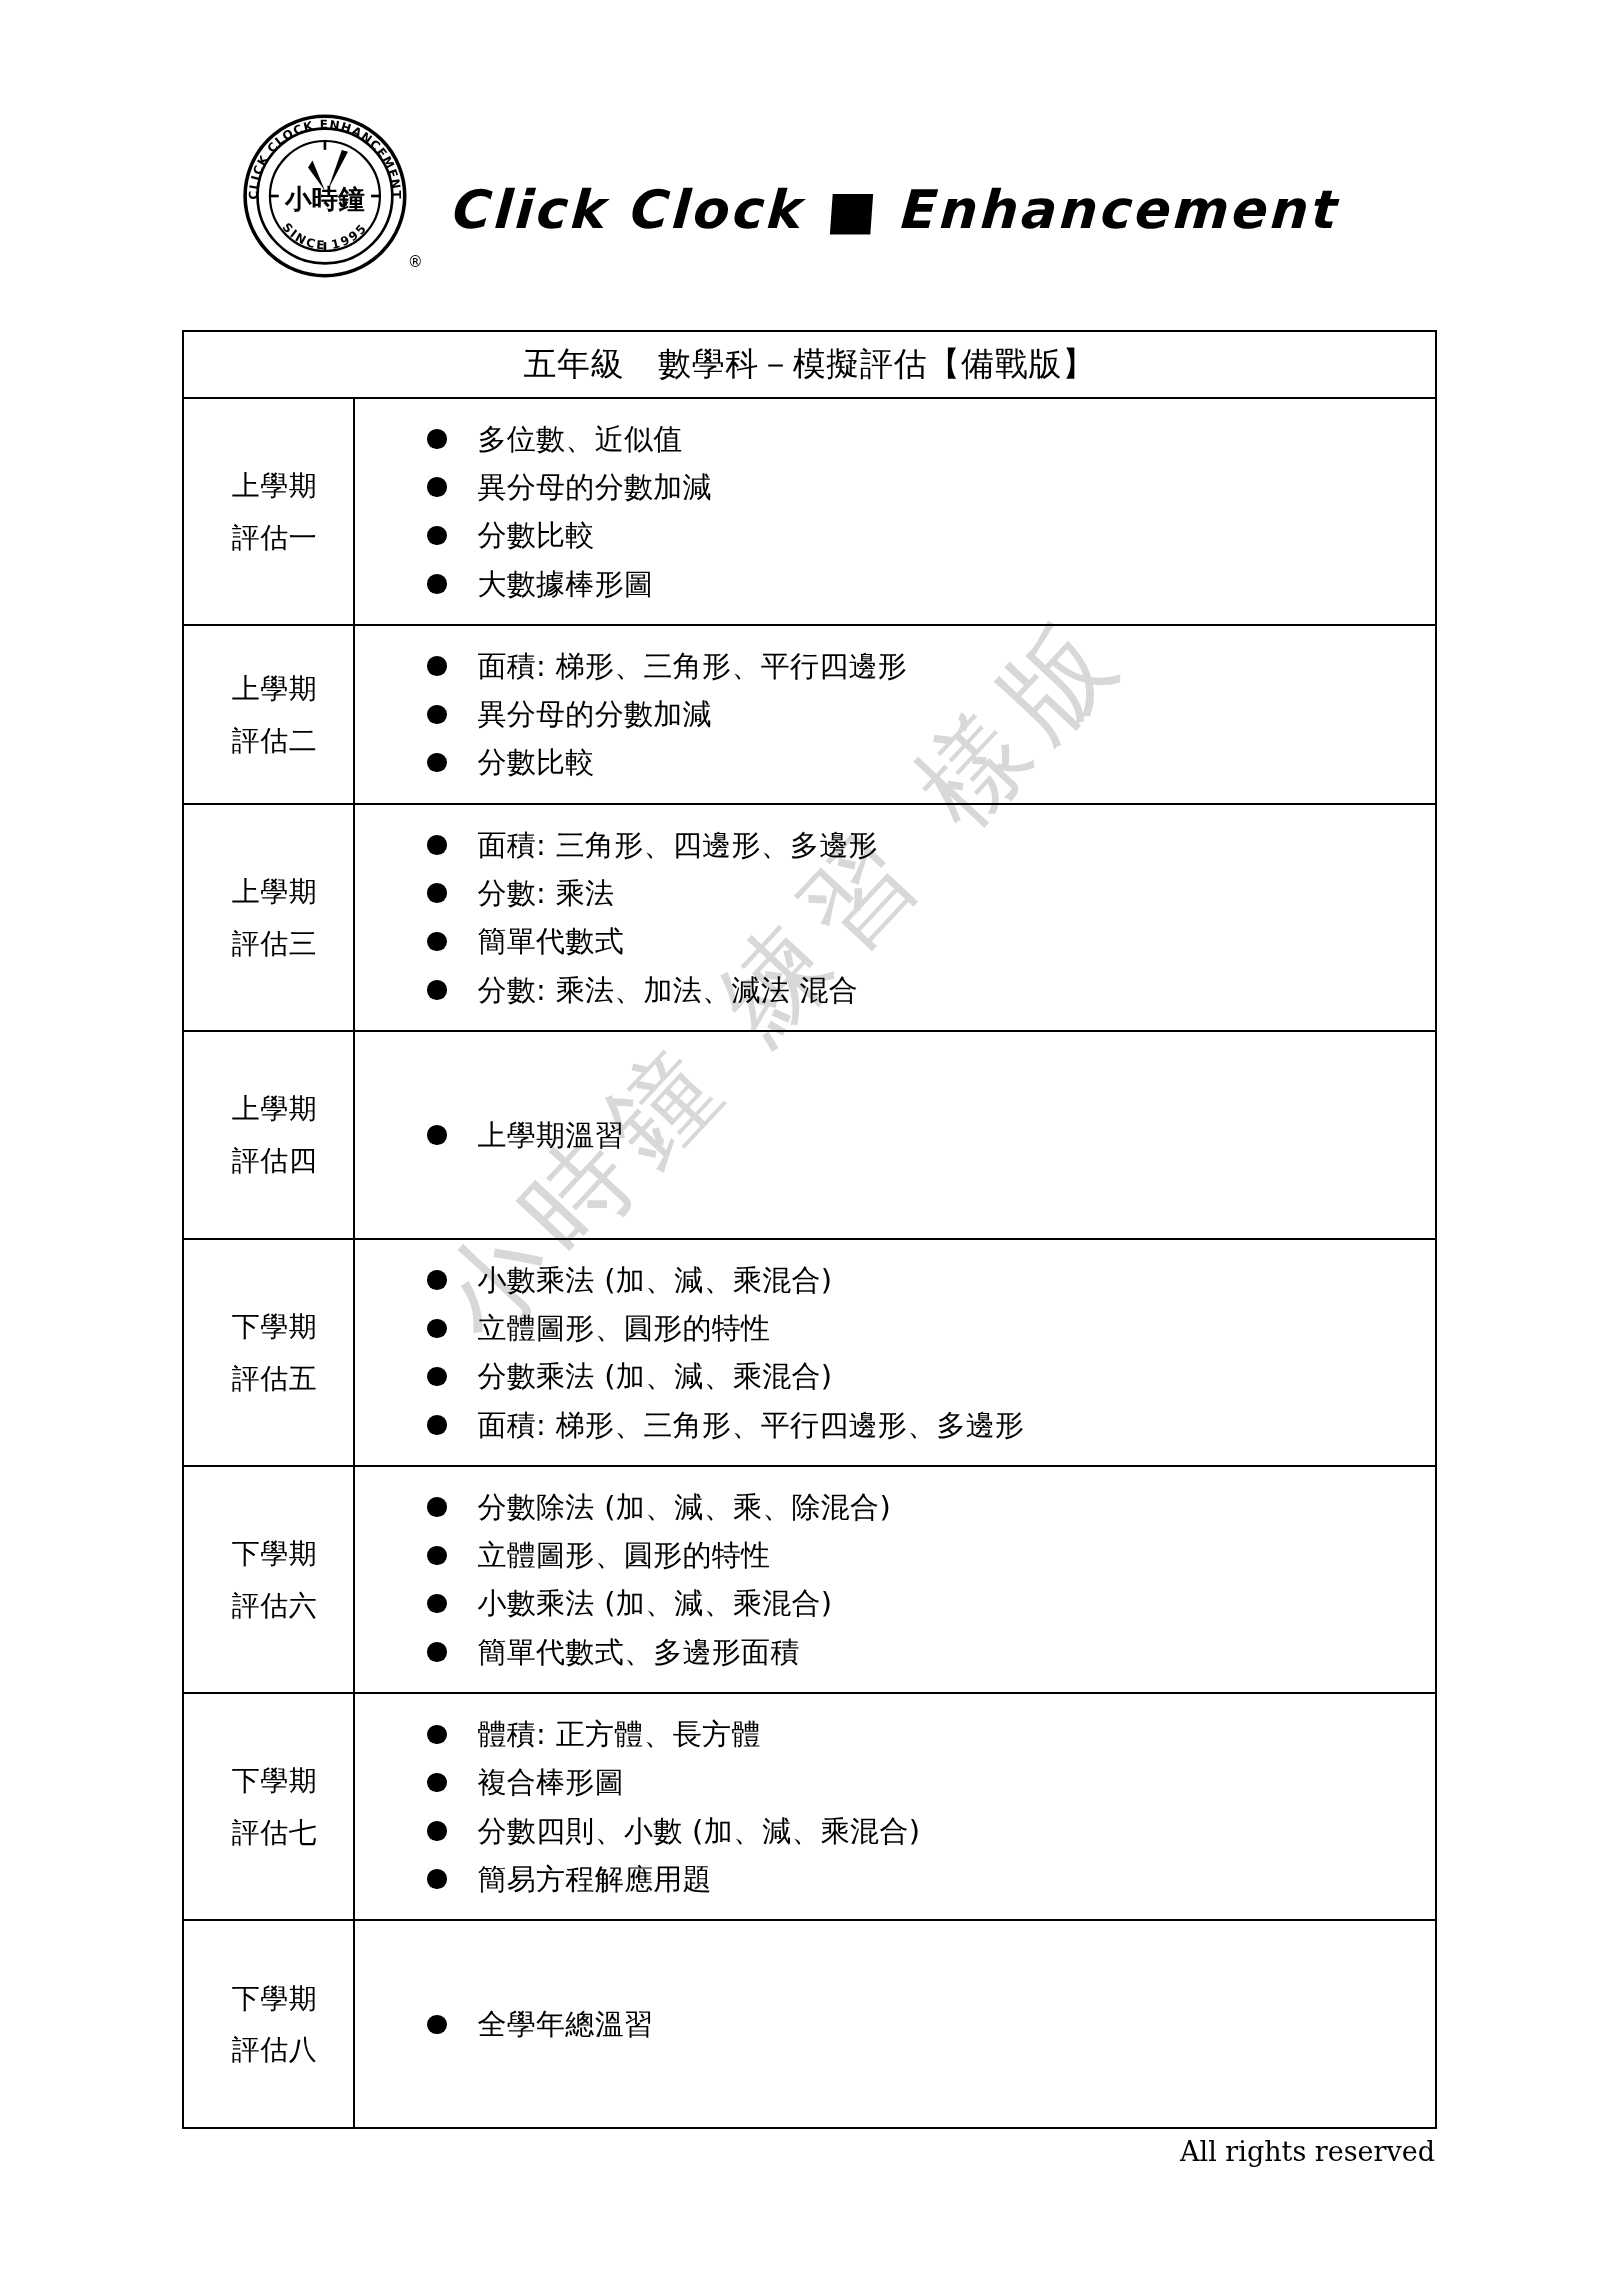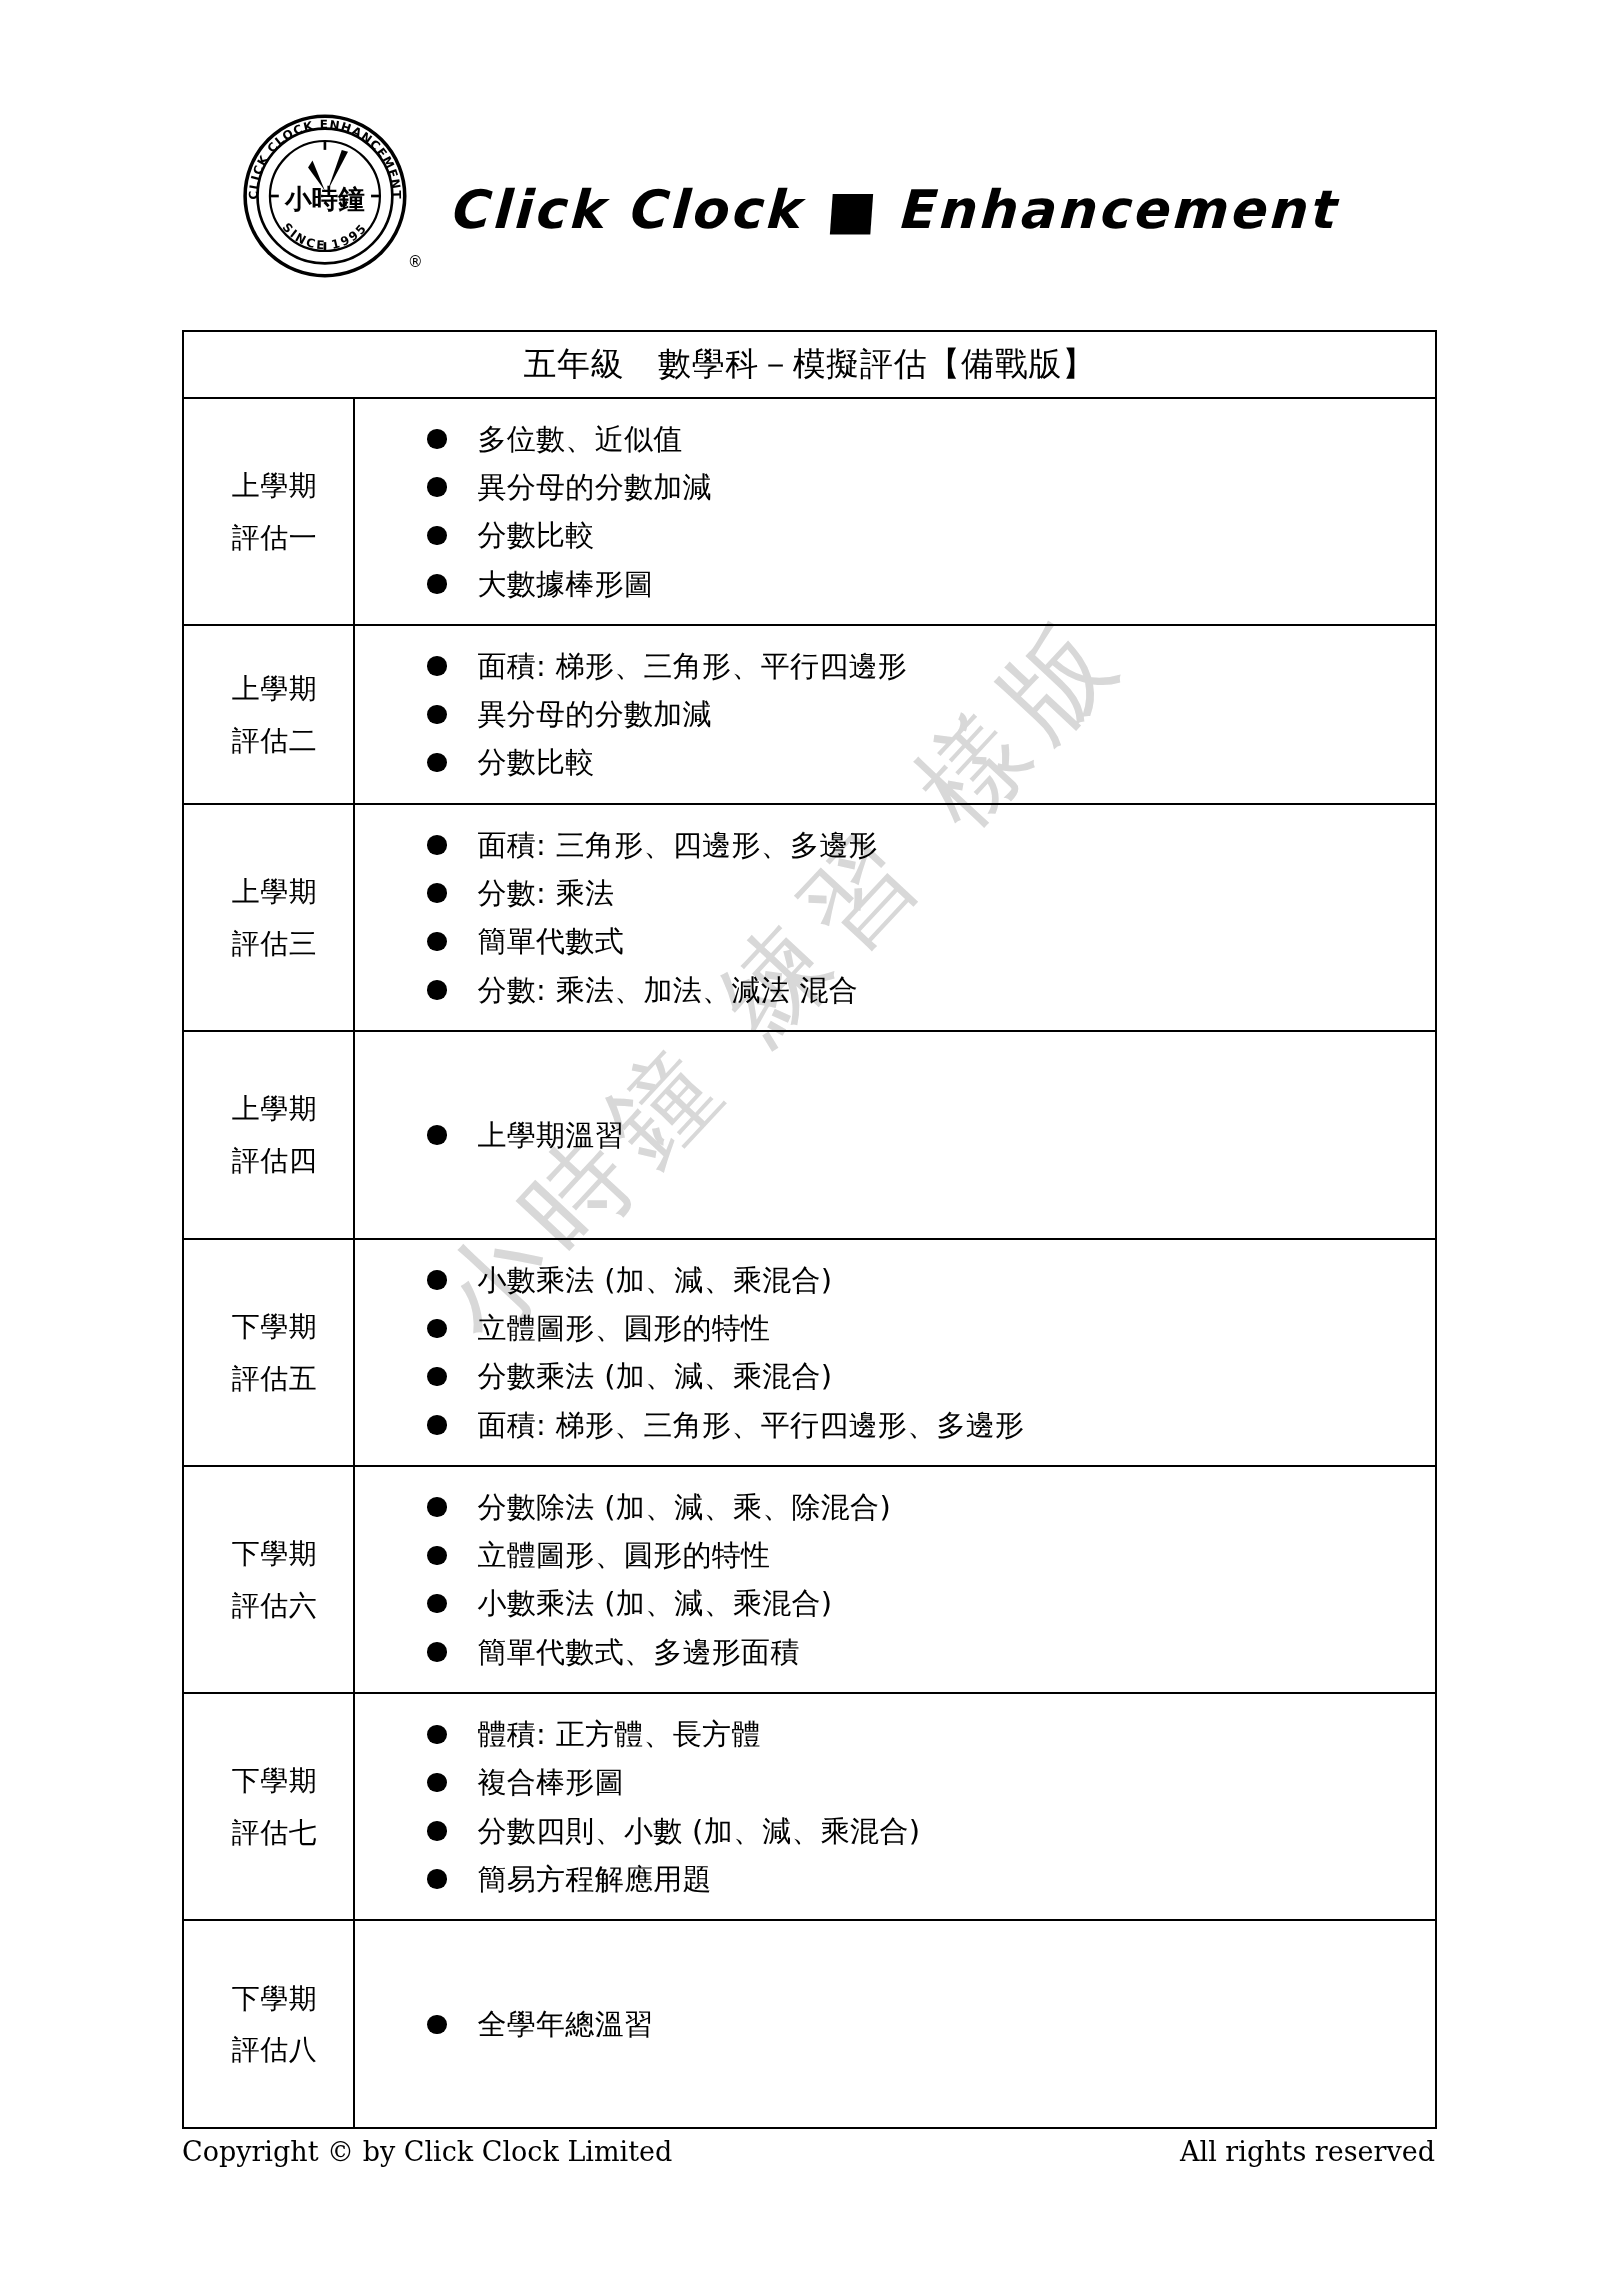--- a/index.html
+++ b/index.html
@@ -450,18 +450,17 @@
                   <span class="txt">全學年總溫習</span>
                 </li>
               </ul>
             </td>
           </tr>
         </tbody>
     </table>
   </div>
 
   <div class="footer">
-    <span class="left">Copyright © by Click Clock Limited</span>
     <span class="right">All rights reserved</span>
   </div>
 
 </div>
 
 
 </body></html>

